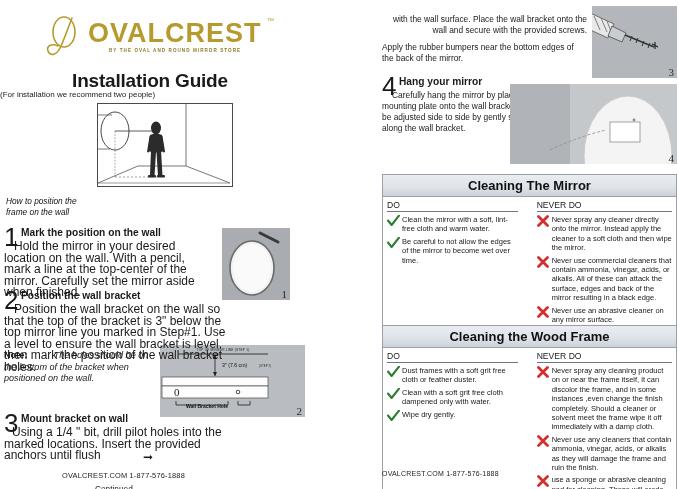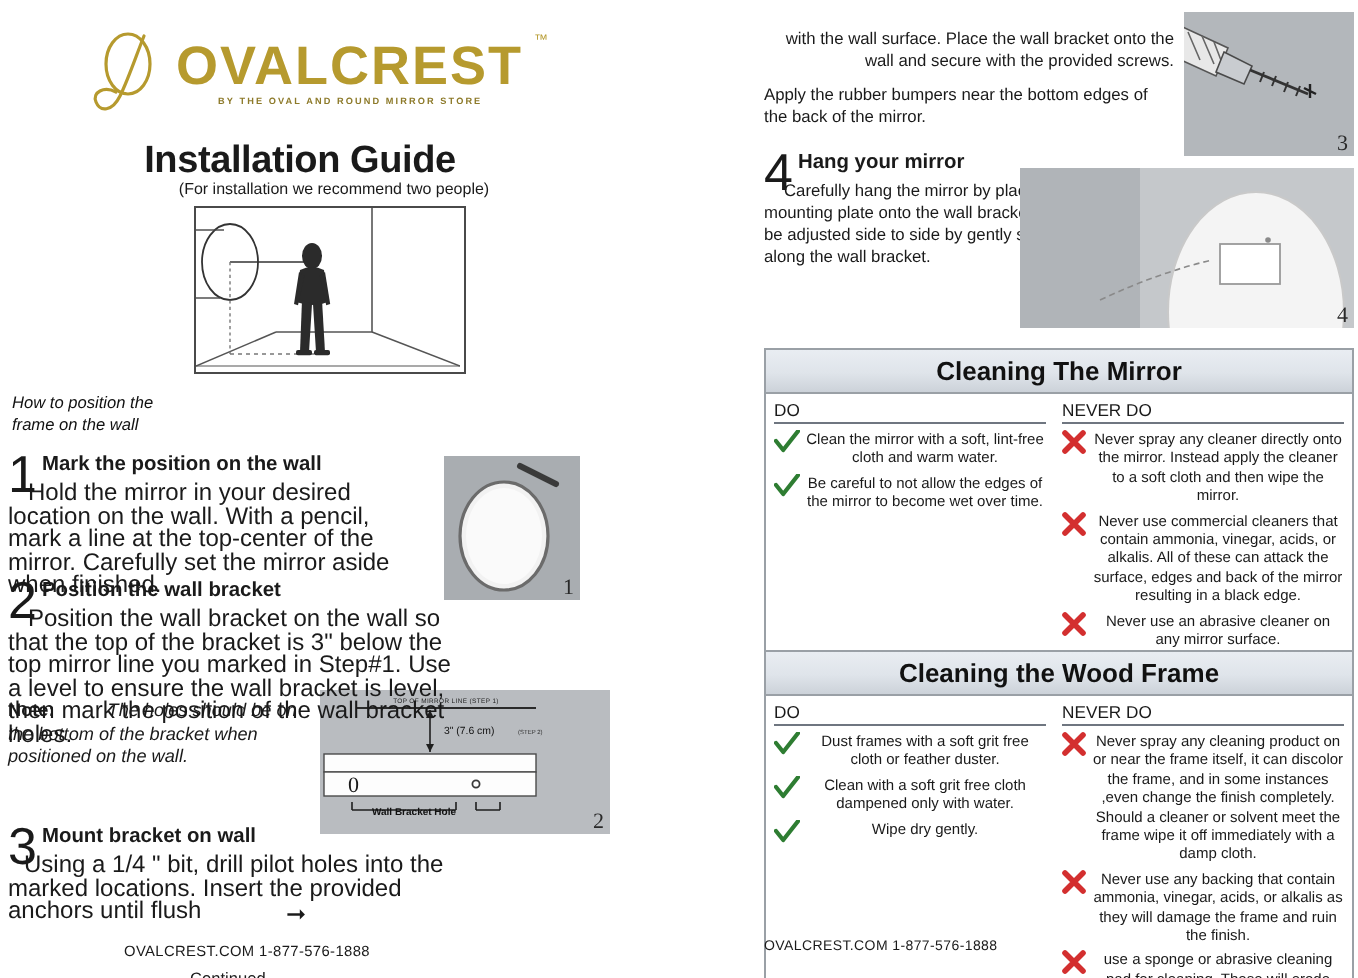--- a/index.html
+++ b/index.html
@@ -13,21 +13,21 @@
   .logo-wrap{position:absolute;left:42px;top:14px;width:280px;height:46px;}
   .logo-mark{position:absolute;left:0;top:0;width:46px;height:44px;}
   .logo-text{position:absolute;left:46px;top:4px;font-size:27px;font-weight:bold;
              letter-spacing:1px;color:#b69a2e;font-family:"Liberation Sans",sans-serif;text-align:center;}
   .logo-tm{position:absolute;left:225px;top:3px;font-size:7px;color:#b69a2e;}
   .logo-sub{position:absolute;left:67px;top:34px;font-size:4.6px;font-weight:bold;
             letter-spacing:1.05px;color:#8d7a2a;}
 
   .guide-title{position:absolute;left:0;top:70px;width:300px;text-align:center;
                font-size:19px;font-weight:bold;letter-spacing:-0.2px;}
-  .guide-sub{position:absolute;left:17px;top:90px;width:300px;text-align:center;
+  .guide-sub{position:absolute;left:0;top:90px;width:300px;text-align:left;
              font-size:8px;}
 
   .room-fig{position:absolute;left:97px;top:103px;width:134px;height:82px;
             border:1px solid #4a4a4a;background:#fff;}
   .howto{position:absolute;left:6px;top:196px;width:88px;font-style:italic;
          font-size:8.3px;line-height:11px;color:#111;}
 
   .step{position:absolute;}
   .step-num{position:absolute;left:0;top:0;font-size:26px;line-height:24px;
             font-weight:normal;font-family:"Liberation Sans",sans-serif;}
@@ -54,27 +54,27 @@
   .right-col{position:absolute;left:380px;top:0;width:299px;height:489px;}
   .rc-text{position:absolute;font-size:8.4px;line-height:11px;}
 
   
   .panel{position:absolute;left:2px;width:293px;border:1px solid #9aa0a6;background:#fff;}
   .panel-head{position:relative;height:21px;
               background:linear-gradient(to bottom,#e9edf2 0%,#dfe4ea 55%,#ccd2d9 100%);
               border-bottom:1px solid #9aa0a6;}
   .panel-title{position:absolute;left:0;top:3px;width:100%;text-align:center;
                font-size:13px;font-weight:bold;color:#111;}
-  .cols{position:relative;display:flex;}
+  .cols{position:relative;display:flex;gap:11px;}
   .col{position:relative;padding:3px 4px 5px 4px;}
   .col.do{width:138px;}
   .col.never{width:143px;}
   .col-head{font-size:8.6px;border-bottom:1px solid #6f7680;padding-bottom:1px;
             margin-bottom:3px;}
-  .item{position:relative;display:flex;margin-bottom:3px;text-align:center;}
+  .item{position:relative;display:flex;margin-bottom:3px;}
   .mark{width:15px;flex:0 0 15px;padding-top:0px;}
   .itxt{font-size:7.5px;line-height:9.4px;flex:1;}
 
   .footer-right{position:absolute;left:2px;top:470px;font-size:7px;letter-spacing:0.2px;}
 
   svg{display:block;}
 </style>
 </head>
 <body>
 
@@ -332,21 +332,21 @@
                 </svg>
             </span>
             <span class="itxt">Never spray any cleaning product on or near the frame itself, it can discolor the frame, and in some instances ,even change the finish completely. Should a cleaner or solvent meet the frame wipe it off immediately with a damp cloth.</span>
           </div>
           <div class="item">
             <span class="mark">
               <svg width="12" height="12" viewBox="0 0 12 12">
                   <path d="M1.5 1.5 L10.5 10.5 M10.5 1.5 L1.5 10.5" stroke="#d32f2f" stroke-width="2.8" stroke-linecap="round"></path>
                 </svg>
             </span>
-            <span class="itxt">Never use any backing that contain ammonia, vinegar, acids, or alkalis as they will damage the frame and ruin the finish.</span>
+            <span class="itxt">Never use any cleaners that contain ammonia, vinegar, acids, or alkalis as they will damage the frame and ruin the finish.</span>
           </div>
           <div class="item">
             <span class="mark">
               <svg width="12" height="12" viewBox="0 0 12 12">
                   <path d="M1.5 1.5 L10.5 10.5 M10.5 1.5 L1.5 10.5" stroke="#d32f2f" stroke-width="2.8" stroke-linecap="round"></path>
                 </svg>
             </span>
             <span class="itxt">use a sponge or abrasive cleaning pad for cleaning. These will erode and scratch the finish.</span>
           </div>
         </div>

